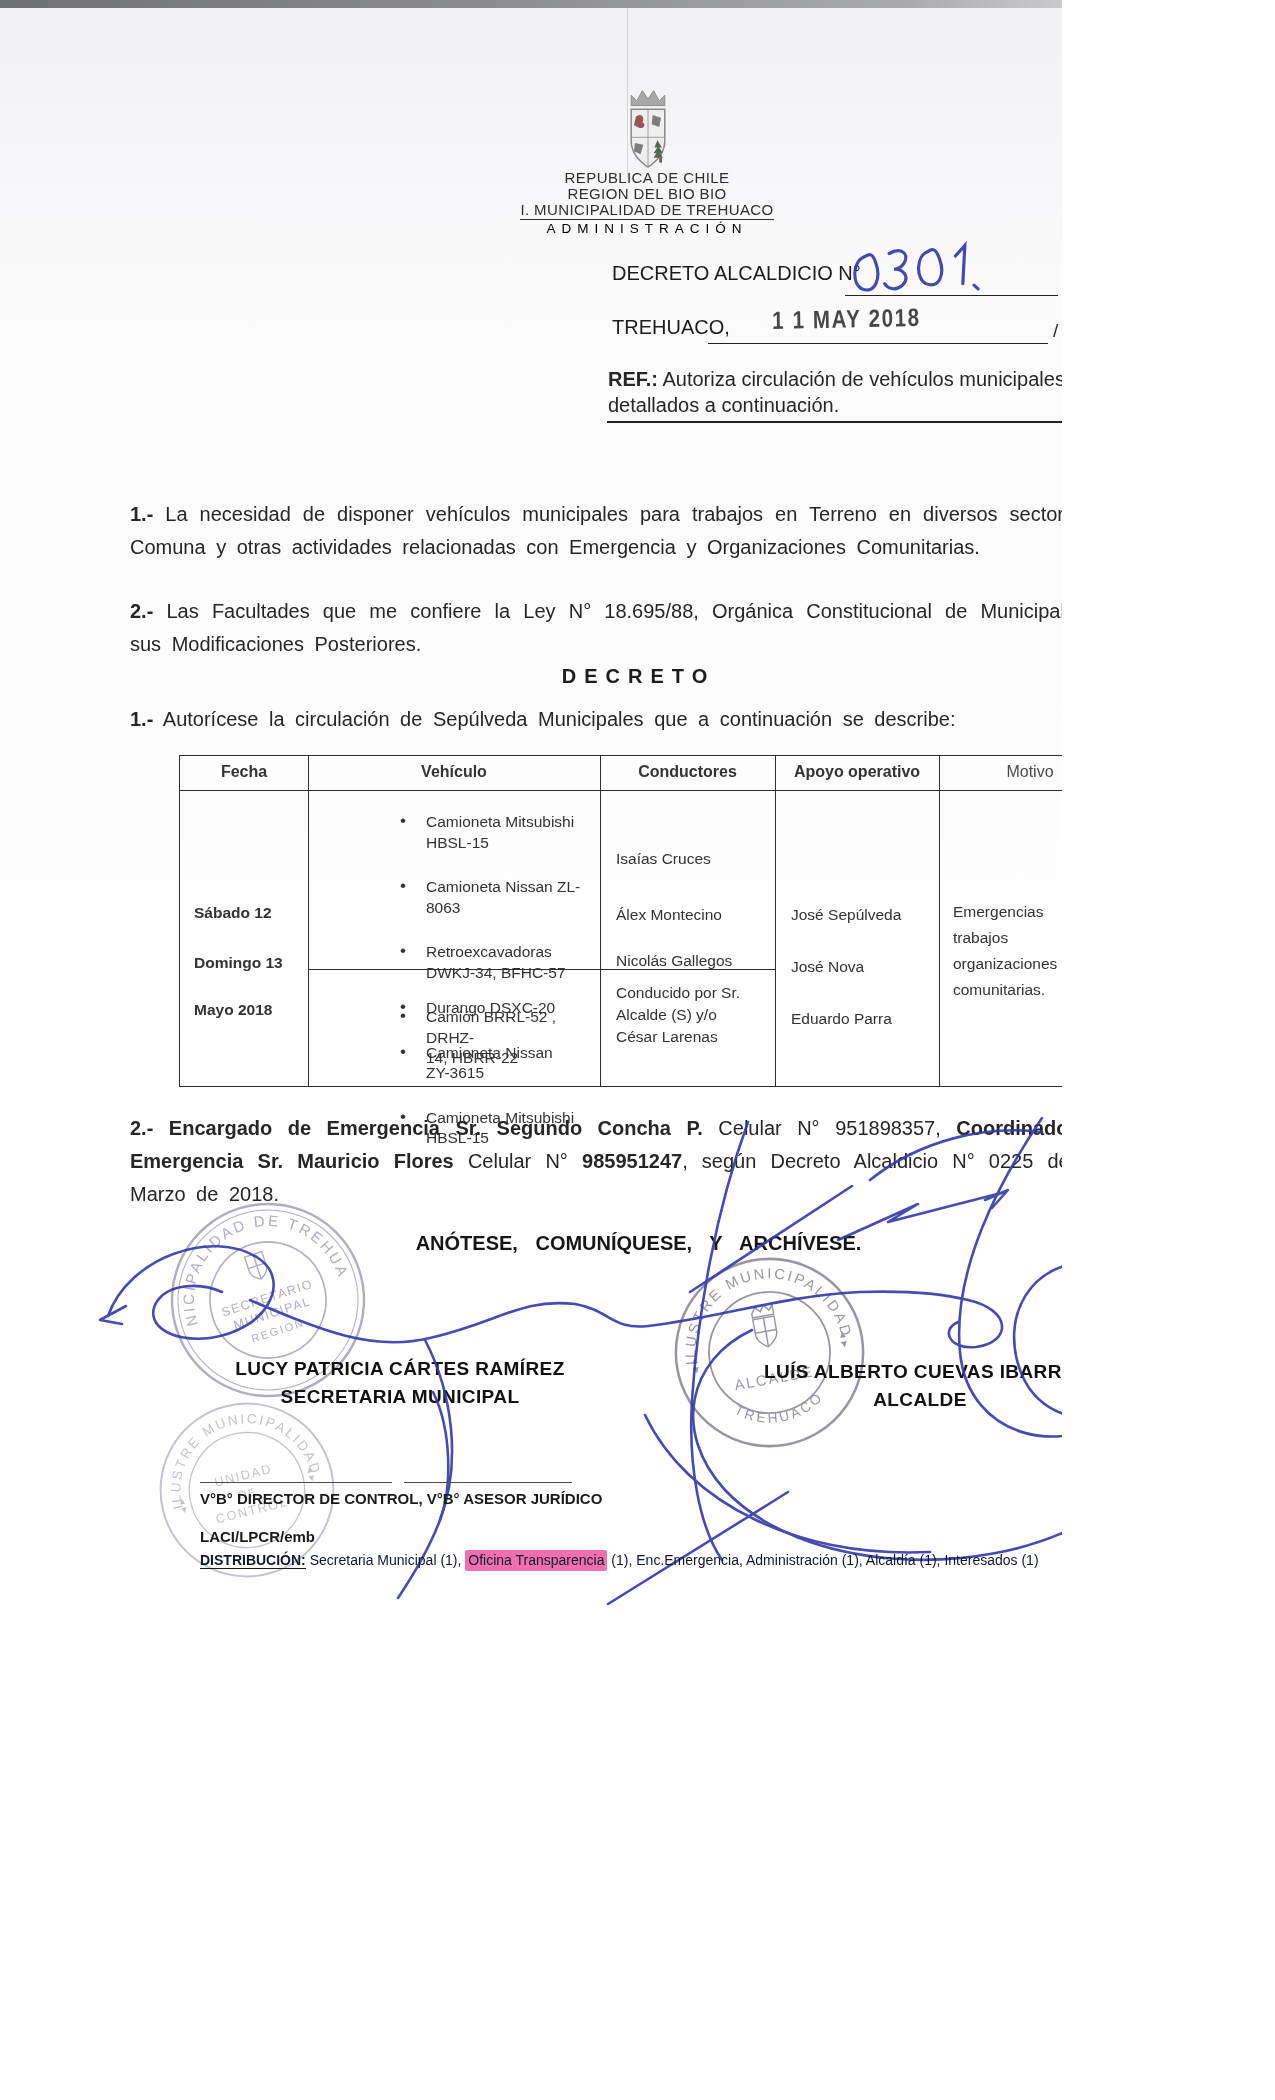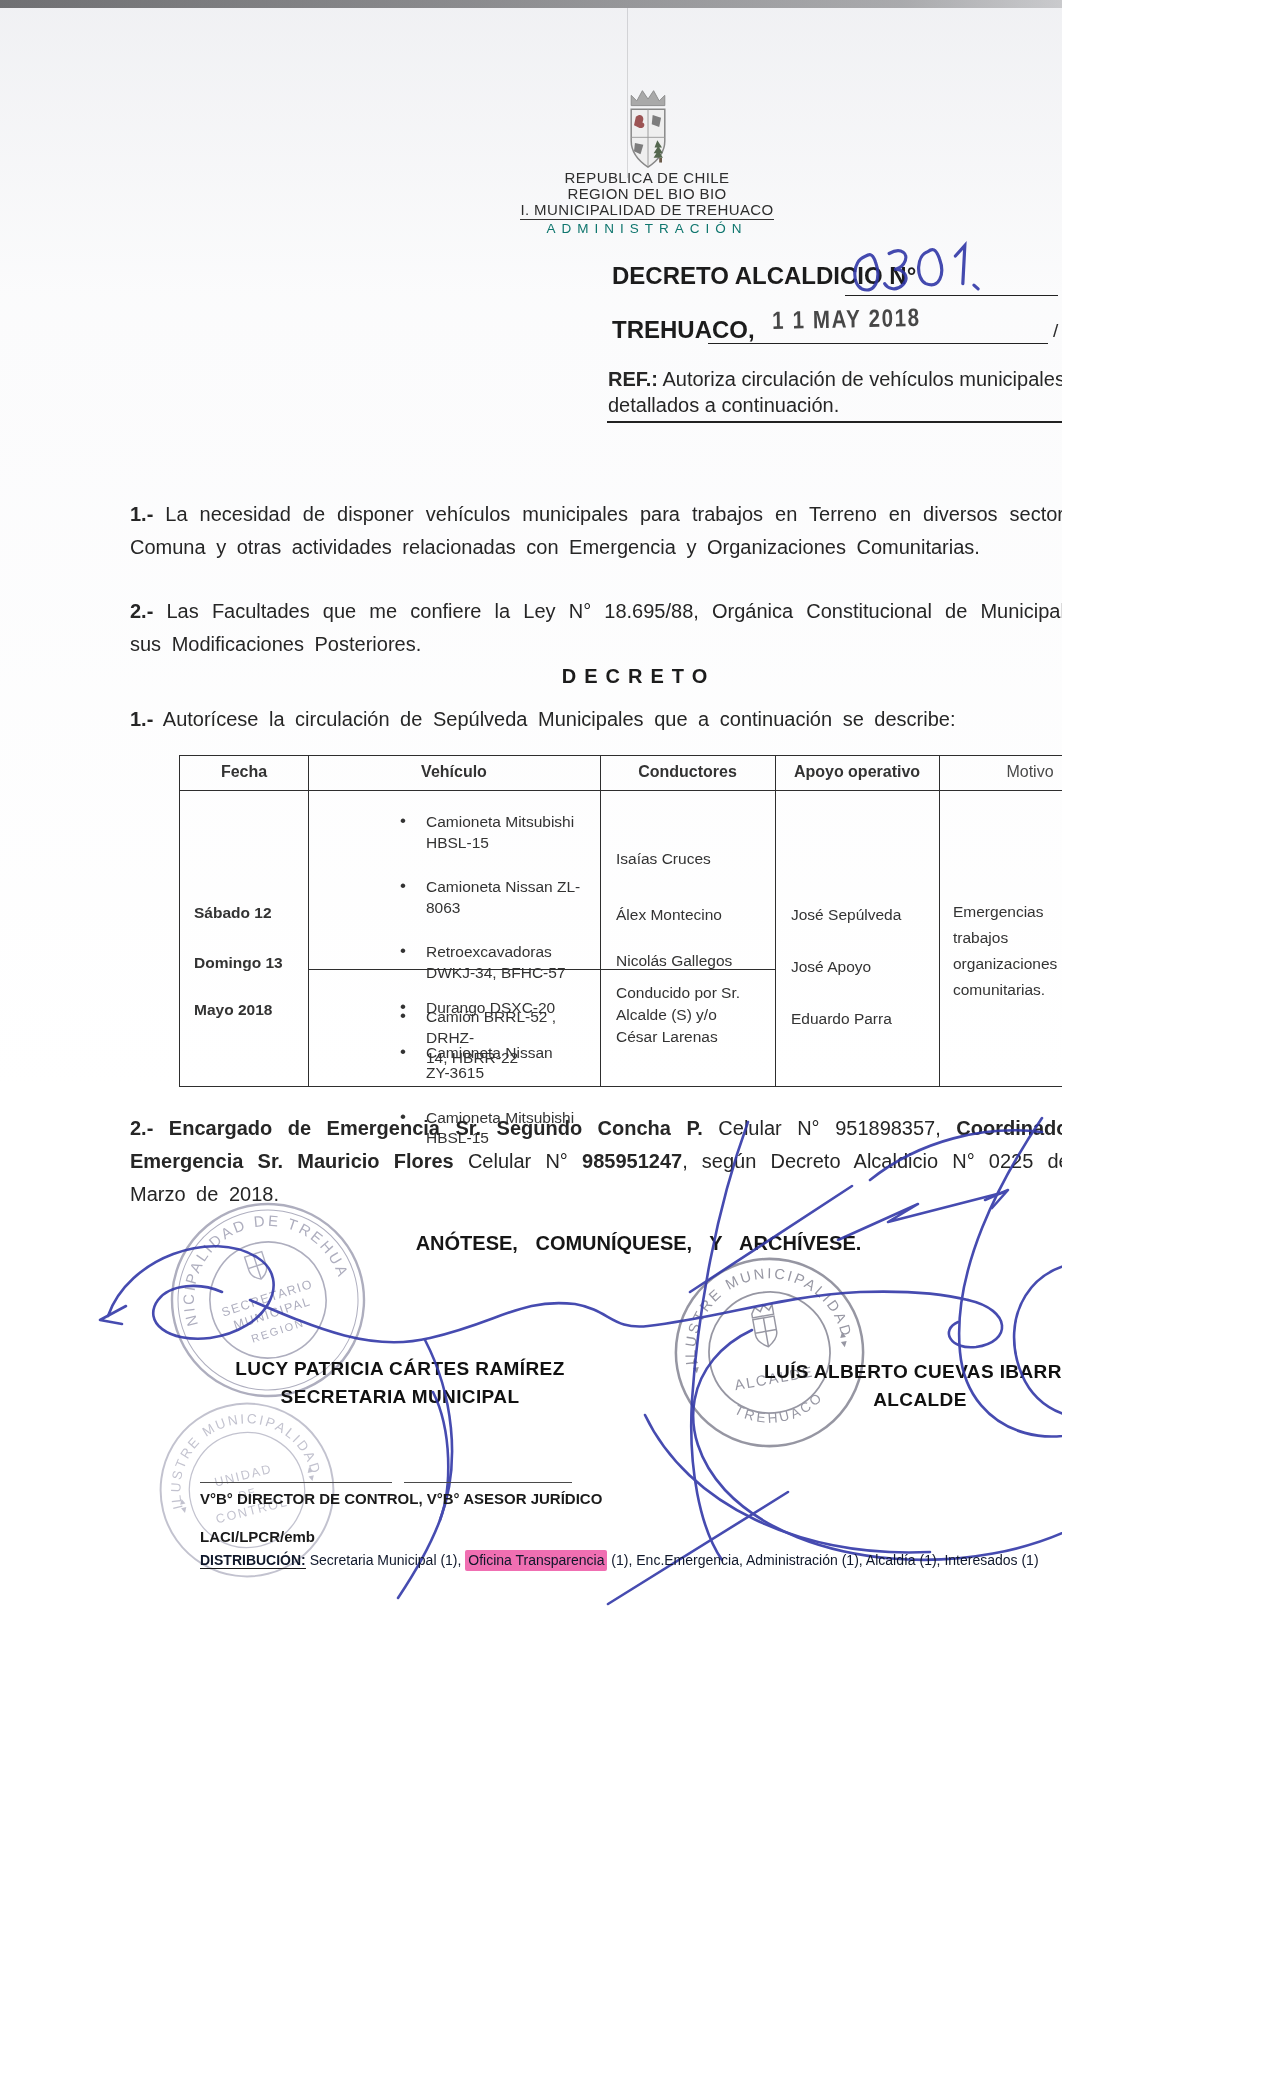--- a/index.html
+++ b/index.html
@@ -12,22 +12,22 @@
   .crease{position:absolute;left:627px;top:8px;width:1px;height:170px;background:rgba(70,70,80,.18);}
   .abs{position:absolute;}
   .b{font-weight:bold;}
   .ctr{text-align:center;}
   .just{text-align:justify;}
   .pre{white-space:pre-line;}
   .hline{position:absolute;height:0;border-top:1.6px solid #222;}
   .grayline{position:absolute;height:0;border-top:1.5px solid #4a4a4a;}
   .hdr{font-size:15px;line-height:16px;color:#2e2e2e;letter-spacing:.4px;}
   .muni{border-bottom:1.5px solid #333;padding-bottom:1px;}
-  .admin{font-size:13.5px;letter-spacing:6px;color:#0f766e;}
-  .dlabel{font-size:24px;font-weight:bold;color:#1c1c1c;}
+  .admin{font-size:13.5px;letter-spacing:6px;color:#000000;}
+  .dlabel{font-size:20px;font-weight:normal;color:#1c1c1c;}
   .body20{font-size:20px;line-height:33px;word-spacing:5px;color:#262626;}
   .headsp{font-size:20px;font-weight:bold;letter-spacing:8px;color:#1c1c1c;}
   .tbl{position:absolute;left:179px;top:755px;width:941px;height:330px;border:1.6px solid #2e2e2e;
        font-size:15.5px;color:#333;}
   .tbl .v{position:absolute;top:0;bottom:0;width:0;border-left:1.4px solid #2e2e2e;}
   .tbl .th{position:absolute;top:7px;height:26px;text-align:center;font-size:16px;}
   .veh li{list-style:none;position:relative;margin:0 0 6px 0;line-height:20.5px;}
   .veh li::before{content:"•";position:absolute;left:-26px;top:-1px;font-size:17px;}
   .veh{margin:0;padding:0;}
   .sig-name{font-size:19px;font-weight:bold;color:#111;letter-spacing:.4px;text-align:center;}
@@ -142,21 +142,21 @@
 ZY-3615</li>
       <li>Camioneta Mitsubishi
 HBSL-15</li>
     </ul>
 
     <div class="abs pre" style="left:436px;top:226px;line-height:22px;">Conducido por Sr.
 Alcalde (S) y/o
 César Larenas</div>
 
     <div class="abs" style="left:611px;top:150px;">José Sepúlveda</div>
-    <div class="abs" style="left:611px;top:202px;">José Apoyo</div>
+    <div class="abs" style="left:611px;top:202px;">José Nova</div>
     <div class="abs" style="left:611px;top:254px;">Eduardo Parra</div>
 
     <div class="abs just" style="left:773px;top:143px;width:150px;line-height:26px;">Emergencias y trabajos con organizaciones comunitarias.</div>
   </div>
 
   <div class="abs just body20" style="left:130px;top:1112px;width:1017px;">
     <span class="b">2.- Encargado de Emergencia Sr. Segundo Concha P.</span><span> Celular N° 951898357, </span><span class="b">Coordinador Turno Emergencia Sr. Mauricio Flores</span><span>  Celular N° </span><span class="b">985951247</span><span>, según Decreto Alcaldicio N° 0225 del 28 de Marzo de 2018.</span>
   </div>
 
   <div class="abs ctr b" style="left:130px;top:1232px;width:1017px;font-size:20px;word-spacing:12px;color:#161616;">ANÓTESE, COMUNÍQUESE, Y ARCHÍVESE.</div>

